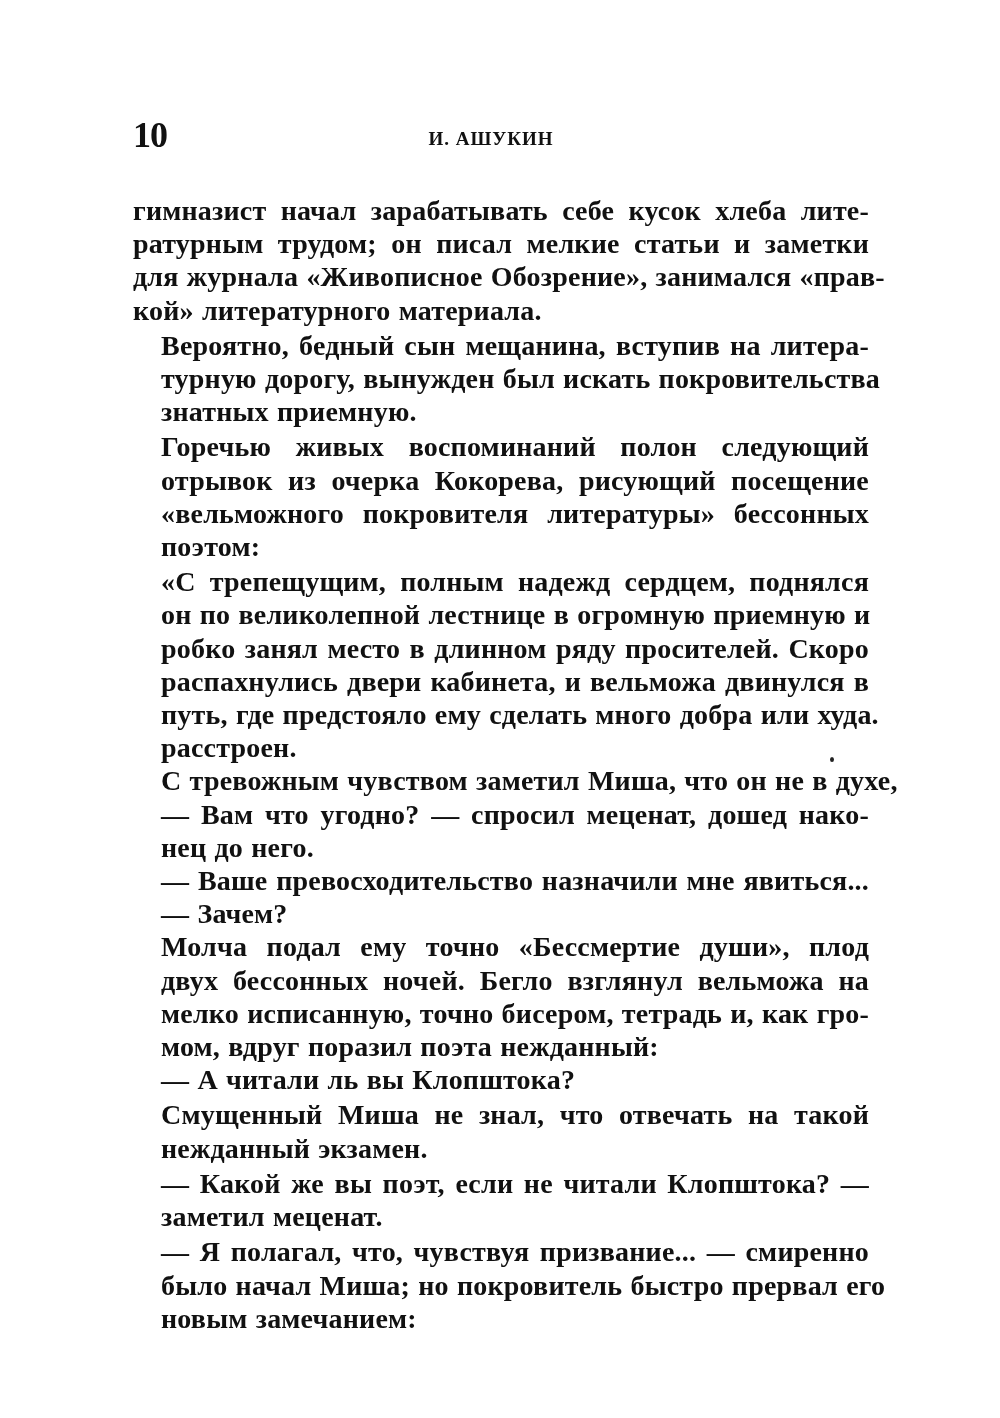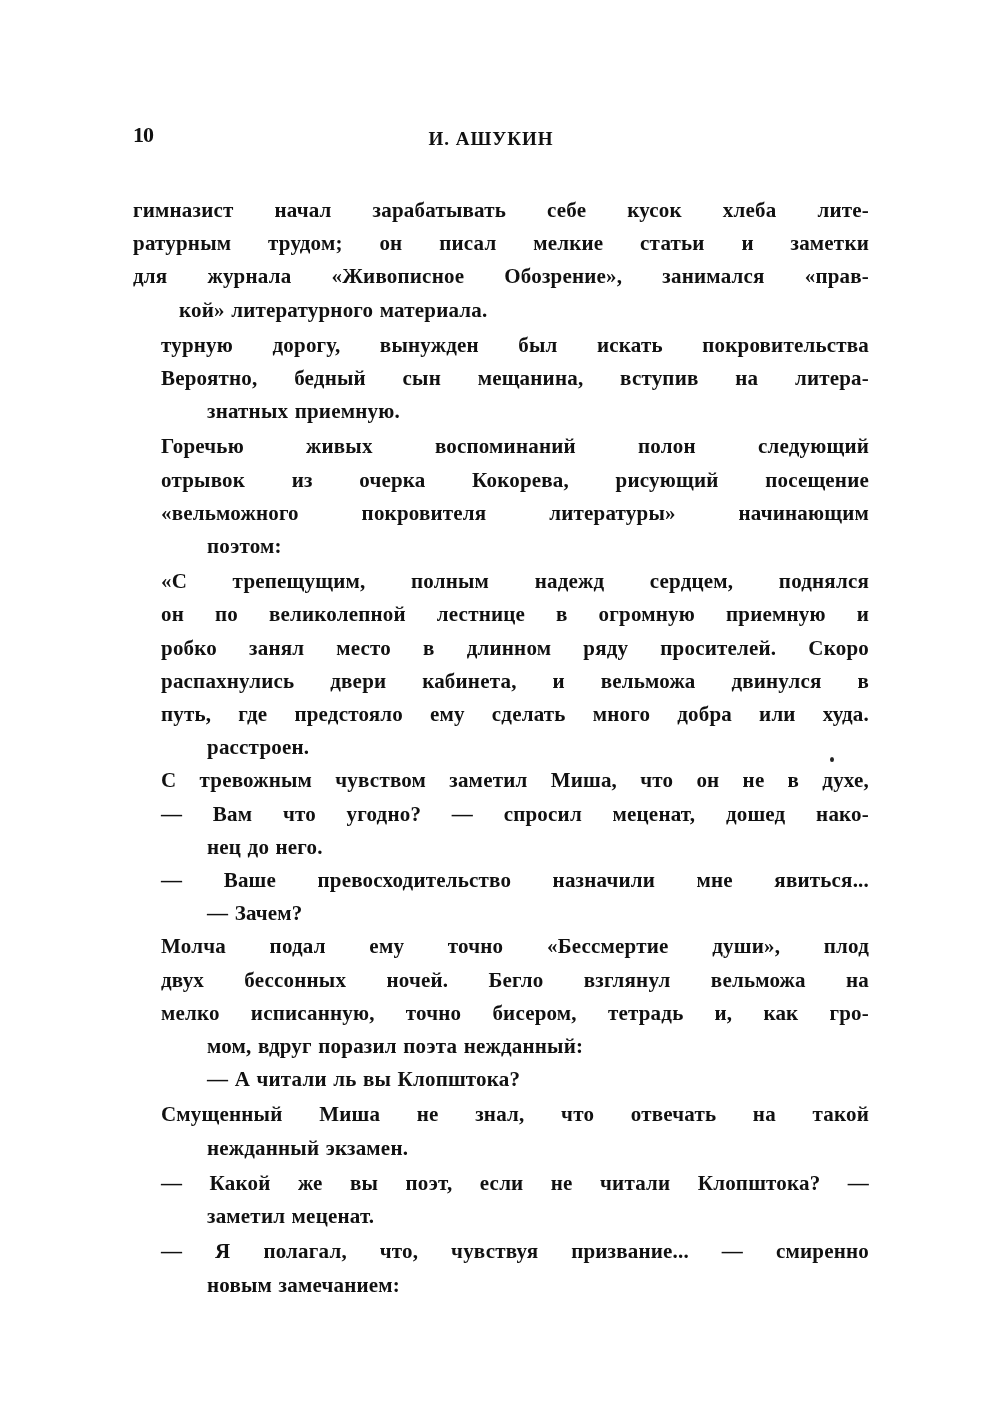--- a/index.html
+++ b/index.html
@@ -23,39 +23,39 @@
     }
     .running-head {
       position: relative;
       height: 40px;
       margin-bottom: 36px;
     }
     .page-number {
       position: absolute;
       left: 0;
       top: 0;
-      font-size: 22px;
+      font-size: 36px;
       font-weight: bold;
       line-height: 34px;
       letter-spacing: -1px;
     }
     .header-title {
       position: absolute;
       left: 0;
       right: 0;
       top: 10px;
       text-align: center;
       font-size: 19px;
       font-weight: bold;
       letter-spacing: 1px;
       line-height: 22px;
       transform: translateX(-10px);
     }
     .body {
-      font-size: 21px;
+      font-size: 28px;
       line-height: 33.2px;
       font-weight: bold;
       font-stretch: condensed;
       text-align: justify;
       letter-spacing: 0.2px;
       word-spacing: 1px;
     }
     .para {
       margin: 0;
       text-indent: 0;
@@ -64,21 +64,20 @@
       text-indent: 28px;
     }
     .para .line {
       display: block;
       text-align: justify;
       text-align-last: justify;
       white-space: nowrap;
     }
     .para .line.last {
       text-align-last: left;
-      margin-left: 46px;
     }
     .gap {
       height: 2px;
     }
     .speck {
       position: absolute;
       left: 830px;
       top: 757px;
       width: 4px;
       height: 5px;
@@ -97,29 +96,29 @@
 
   <div class="body">
     <p class="para">
       <span class="line">гимназист начал зарабатывать себе кусок хлеба лите-</span>
       <span class="line">ратурным трудом; он писал мелкие статьи и заметки</span>
       <span class="line">для журнала «Живописное Обозрение», занимался «прав-</span>
       <span class="line last">кой» литературного материала.</span>
     </p>
     <div class="gap"></div>
     <p class="para indent">
+      <span class="line">Вероятно, бедный сын мещанина, вступив на литера-</span>
       <span class="line">турную дорогу, вынужден был искать покровительства</span>
-      <span class="line">Вероятно, бедный сын мещанина, вступив на литера-</span>
       <span class="line last">знатных приемную.</span>
     </p>
     <div class="gap"></div>
     <p class="para indent">
       <span class="line">Горечью живых воспоминаний полон следующий</span>
       <span class="line">отрывок из очерка Кокорева, рисующий посещение</span>
-      <span class="line">«вельможного покровителя литературы» начинающим</span>
+      <span class="line">«вельможного покровителя литературы» бессонных</span>
       <span class="line last">поэтом:</span>
     </p>
     <div class="gap"></div>
     <p class="para indent">
       <span class="line">«С трепещущим, полным надежд сердцем, поднялся</span>
       <span class="line">он по великолепной лестнице в огромную приемную и</span>
       <span class="line">робко занял место в длинном ряду просителей. Скоро</span>
       <span class="line">распахнулись двери кабинета, и вельможа двинулся в</span>
       <span class="line">путь, где предстояло ему сделать много добра или худа.</span>
       <span class="line last">расстроен.</span>
@@ -150,18 +149,19 @@
       <span class="line last">нежданный экзамен.</span>
     </p>
     <div class="gap"></div>
     <p class="para indent">
       <span class="line">— Какой же вы поэт, если не читали Клопштока? —</span>
       <span class="line last">заметил меценат.</span>
     </p>
     <div class="gap"></div>
     <p class="para indent">
       <span class="line">— Я полагал, что, чувствуя призвание... — смиренно</span>
+      <span class="line">было начал Миша; но покровитель быстро прервал его</span>
       <span class="line last">новым замечанием:</span>
     </p>
   </div>
 </div>
 
 <div class="speck"></div>
 
 </body></html>

